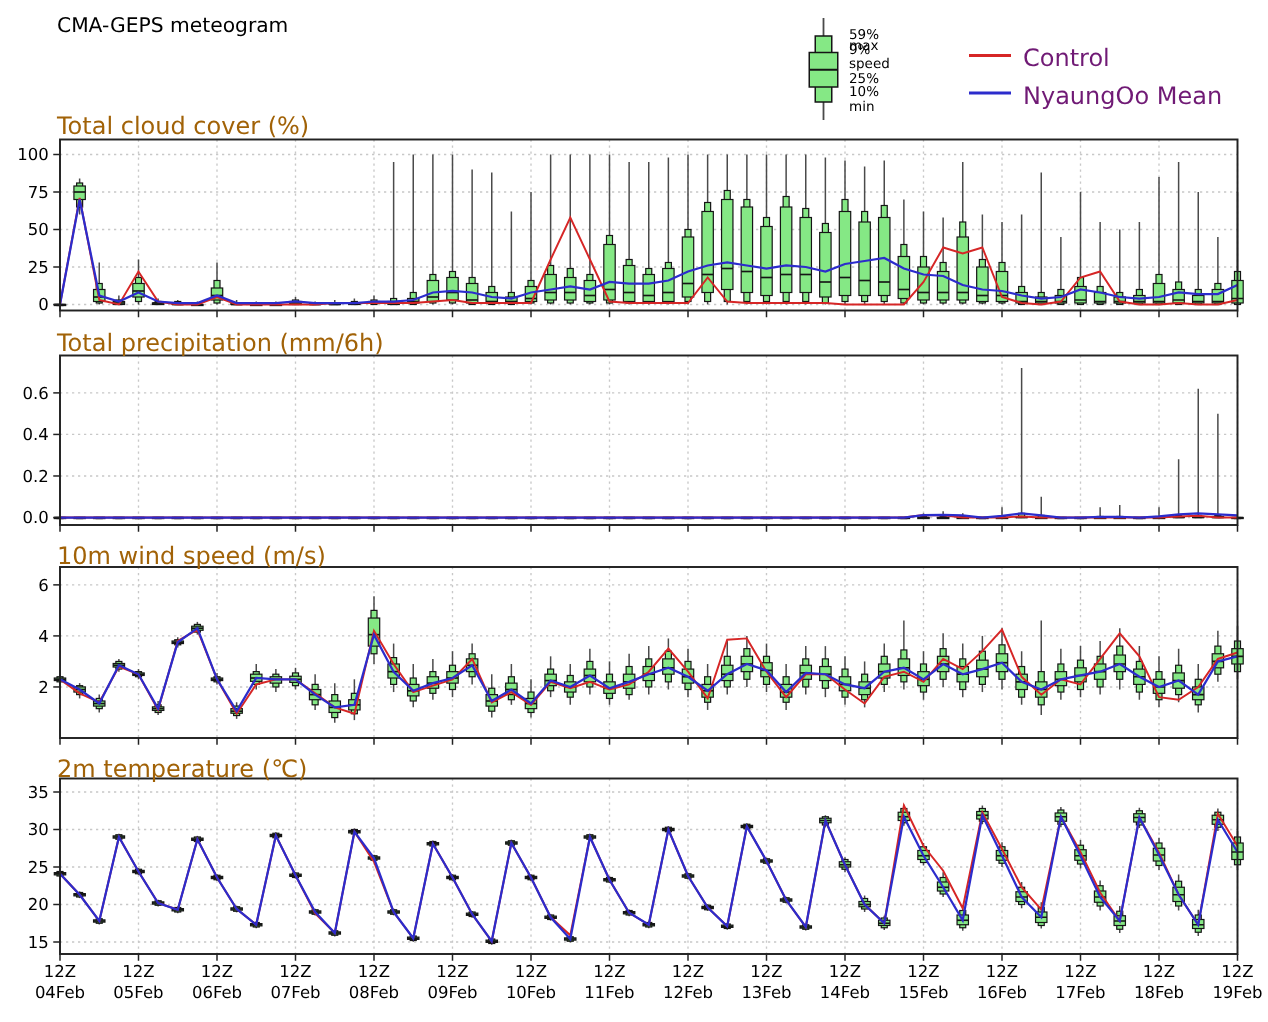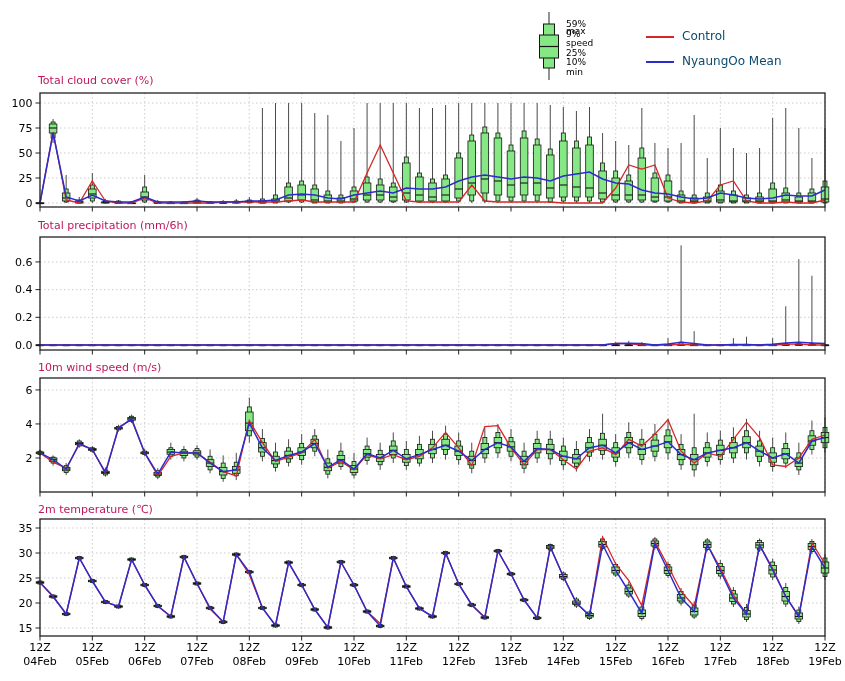--- a/index.html
+++ b/index.html
@@ -1,22 +1,22 @@
 <!DOCTYPE html>
 <html><head>
 <meta charset="utf-8">
 <style>
   html,body{margin:0;padding:0;background:#fff;}
   #page{position:relative;width:845px;height:681px;background:#ffffff;overflow:hidden;
         font-family:"DejaVu Sans","Liberation Sans",sans-serif;color:#000;}
   .hdr{position:absolute;left:38px;font-size:13.5px;line-height:22px;color:#000;white-space:nowrap;}
-  .ptitle{position:absolute;left:38px;font-size:11px;color:#be185d;white-space:nowrap;}
+  .ptitle{position:absolute;left:38px;font-size:16px;color:#a16207;white-space:nowrap;}
   .qlabel{position:absolute;left:566px;font-size:9px;color:#000;line-height:9px;white-space:nowrap;}
   .legline{position:absolute;width:28px;height:2px;}
-  .legtext{position:absolute;left:682px;font-size:12px;color:#0c4a6e;white-space:nowrap;}
+  .legtext{position:absolute;left:682px;font-size:16px;color:#701a75;white-space:nowrap;}
   svg{position:absolute;left:0;top:0;}
 </style>
 </head>
 <body>
 
 <div id="page">
 
   <svg id="plot" width="845" height="681" viewBox="0 0 845 681">
       <line x1="40" y1="93" x2="40" y2="207" stroke="#c8c8c8" stroke-width="0.9" stroke-dasharray="1.5 2.5"></line>
       <line x1="92.33333333333334" y1="93" x2="92.33333333333334" y2="207" stroke="#c8c8c8" stroke-width="0.9" stroke-dasharray="1.5 2.5"></line>
@@ -1212,20 +1212,21 @@
       <text x="668" y="651" text-anchor="middle" font-size="11" fill="#000" font-family="&quot;DejaVu Sans&quot;,&quot;Liberation Sans&quot;,sans-serif">12Z</text>
       <text x="668" y="665" text-anchor="middle" font-size="11" fill="#000" font-family="&quot;DejaVu Sans&quot;,&quot;Liberation Sans&quot;,sans-serif">16Feb</text>
       <text x="720.3333333333334" y="651" text-anchor="middle" font-size="11" fill="#000" font-family="&quot;DejaVu Sans&quot;,&quot;Liberation Sans&quot;,sans-serif">12Z</text>
       <text x="720.3333333333334" y="665" text-anchor="middle" font-size="11" fill="#000" font-family="&quot;DejaVu Sans&quot;,&quot;Liberation Sans&quot;,sans-serif">17Feb</text>
       <text x="772.6666666666666" y="651" text-anchor="middle" font-size="11" fill="#000" font-family="&quot;DejaVu Sans&quot;,&quot;Liberation Sans&quot;,sans-serif">12Z</text>
       <text x="772.6666666666666" y="665" text-anchor="middle" font-size="11" fill="#000" font-family="&quot;DejaVu Sans&quot;,&quot;Liberation Sans&quot;,sans-serif">18Feb</text>
       <text x="825" y="651" text-anchor="middle" font-size="11" fill="#000" font-family="&quot;DejaVu Sans&quot;,&quot;Liberation Sans&quot;,sans-serif">12Z</text>
       <text x="825" y="665" text-anchor="middle" font-size="11" fill="#000" font-family="&quot;DejaVu Sans&quot;,&quot;Liberation Sans&quot;,sans-serif">19Feb</text>
     </svg>
 
+  <div class="hdr" style="top:6px">CMA-GEPS meteogram</div>
 
   <div>
     <svg width="60" height="90" style="left:525px;top:0px">
       <line x1="24" y1="12" x2="24" y2="80" stroke="#4a4a4a" stroke-width="1.2"></line>
       <rect x="18.5" y="24" width="11" height="44" fill="#85e885" stroke="#151515" stroke-width="1"></rect>
       <rect x="14.5" y="35" width="19" height="23" fill="#85e885" stroke="#151515" stroke-width="1"></rect>
       <line x1="14.5" y1="46.5" x2="33.5" y2="46.5" stroke="#151515" stroke-width="1.2"></line>
     </svg>
   </div>
   <div class="qlabel" style="top:27px">max</div>

